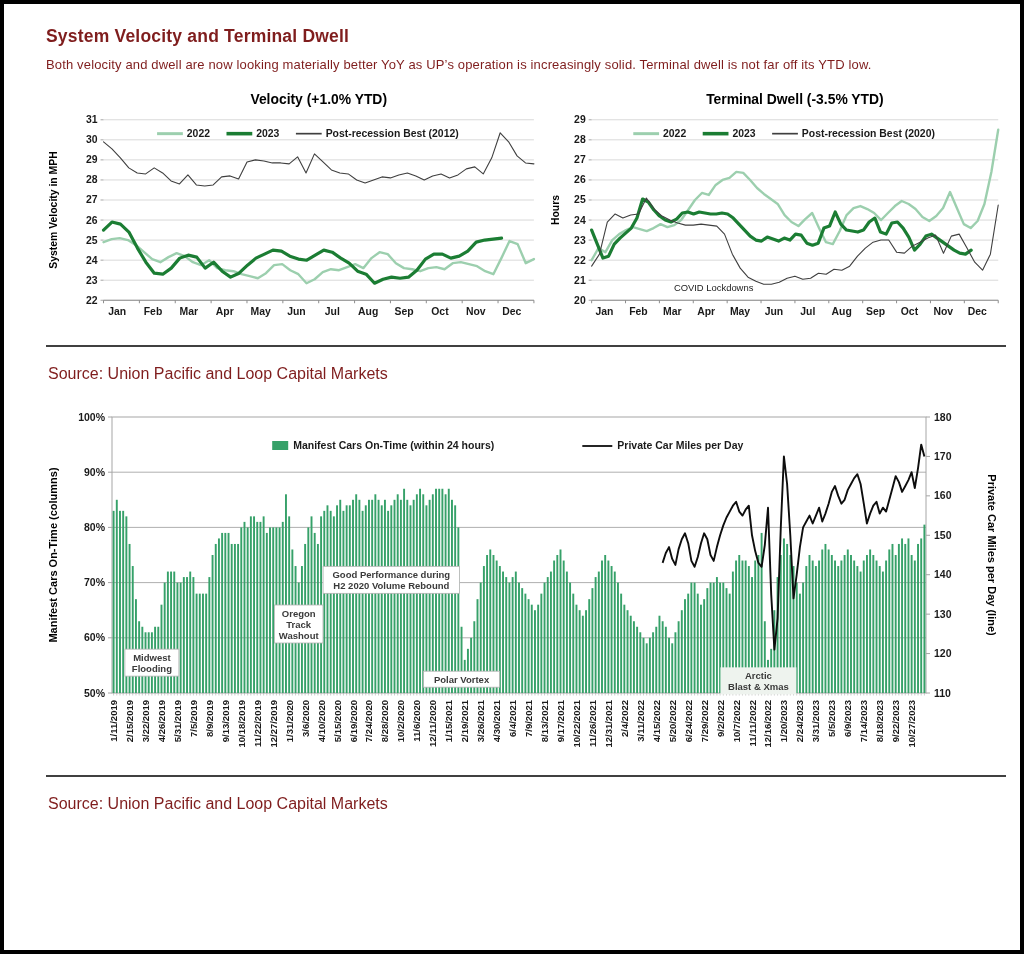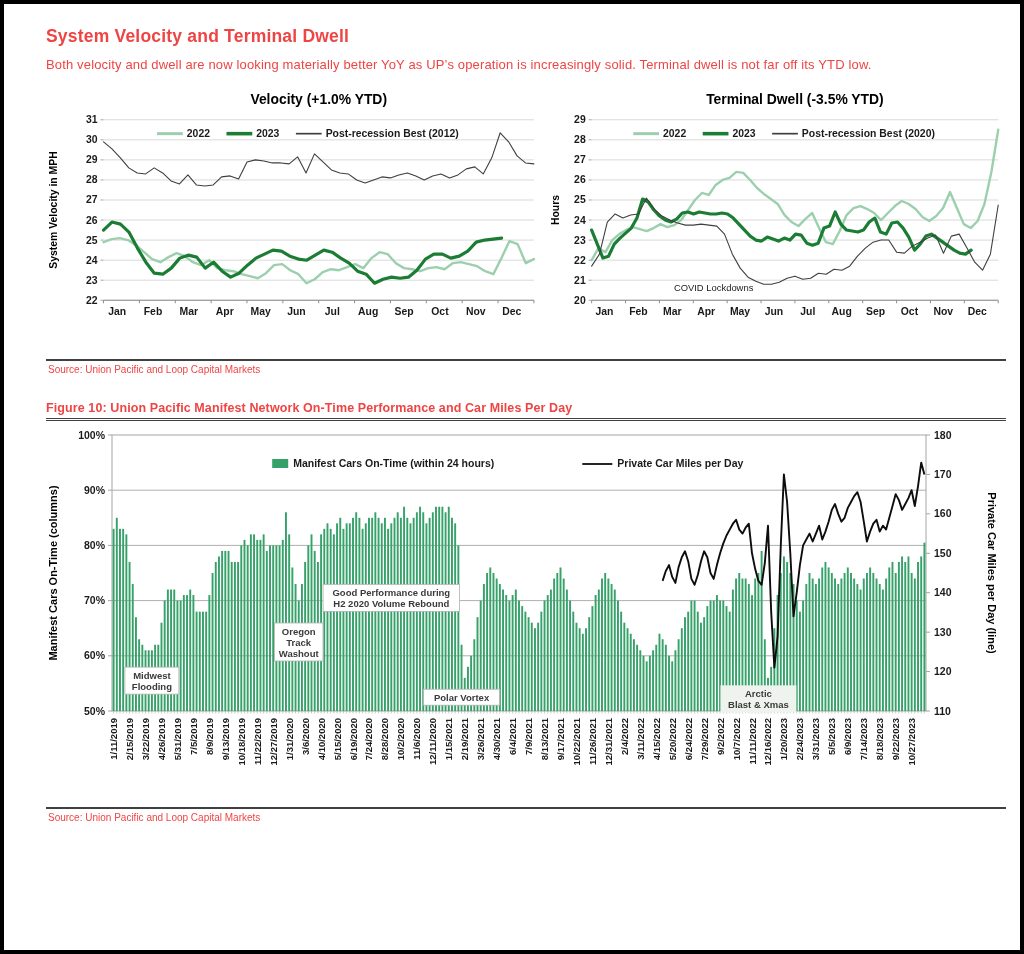--- a/index.html
+++ b/index.html
@@ -1,23 +1,23 @@
 <!DOCTYPE html>
 <html><head>
 <meta charset="utf-8">
 <style>
   html,body{margin:0;padding:0;background:#fff;}
   .page{width:1024px;height:954px;box-sizing:border-box;border:4px solid #000;background:#fff;
-        font-family:"Liberation Sans",sans-serif;color:#ef4444;overflow:hidden;}
+        font-family:"Liberation Sans",sans-serif;color:#7f1d1d;overflow:hidden;}
   .content{padding:14px 14px 0 42px;}
   h1{font-size:17.5px;font-weight:700;margin:8px 0 9px 0;letter-spacing:.2px;}
   p.body{font-size:13px;line-height:1.45;margin:0 0 12px 0;letter-spacing:.15px;}
   .figcap{font-size:12.5px;font-weight:700;letter-spacing:.1px;border-bottom:3px double #404040;
           padding-bottom:3px;margin:2px 0 6px 0;}
-  .srcline{font-size:10px;border-top:2px solid #404040;padding:3px 0 0 2px;margin-top:20px;}
+  .srcline{font-size:16px;border-top:2px solid #404040;padding:18px 0 0 2px;margin-top:6px;}
   .charts-row{display:flex;gap:6px;margin-top:2px;}
   svg text{font-family:"Liberation Sans",sans-serif;}
   .sec2{margin-top:26px;}
 </style>
 </head>
 <body>
 
 <div class="page">
   <div class="content">
     <div>
@@ -161,21 +161,20 @@
             <line x1="226" y1="46" x2="252" y2="46" stroke="#3f3f3f" stroke-width="1.7000000000000002"></line>
             <text x="256" y="49.5" fill="#1a1a1a" font-size="10.5" font-weight="700">Post-recession Best (2020)</text>
             <text x="11" y="123" fill="#000" text-anchor="middle" font-size="10.5" font-weight="700" transform="rotate(-90 11 123)">Hours</text>
             <text x="167" y="204.9" fill="#1a1a1a" text-anchor="middle" font-size="9.5">COVID Lockdowns</text>
           </svg>
       </div>
       <div class="srcline">Source:  Union Pacific and Loop Capital  Markets</div>
     </div>
 
     <div class="sec2">
-      <div class="figcap">Figure 10: Union Pacific Manifest Network On-Time Performance  and Car Miles Per Day</div>
       <svg id="chart-manifest" width="952" height="356" viewBox="0 0 952 356">
           <line x1="62" y1="284" x2="66" y2="284" stroke="#a6a6a6" stroke-width="1"></line>
           <text x="59" y="287.5" fill="#1a1a1a" text-anchor="end" font-size="10.5" font-weight="700">50%</text>
           <line x1="66" y1="228.8" x2="880" y2="228.8" stroke="#a6a6a6" stroke-width="0.9"></line>
           <line x1="62" y1="228.8" x2="66" y2="228.8" stroke="#a6a6a6" stroke-width="1"></line>
           <text x="59" y="232.3" fill="#1a1a1a" text-anchor="end" font-size="10.5" font-weight="700">60%</text>
           <line x1="66" y1="173.6" x2="880" y2="173.6" stroke="#a6a6a6" stroke-width="0.9"></line>
           <line x1="62" y1="173.6" x2="66" y2="173.6" stroke="#a6a6a6" stroke-width="1"></line>
           <text x="59" y="177.1" fill="#1a1a1a" text-anchor="end" font-size="10.5" font-weight="700">70%</text>
           <line x1="66" y1="118.4" x2="880" y2="118.4" stroke="#a6a6a6" stroke-width="0.9"></line>

